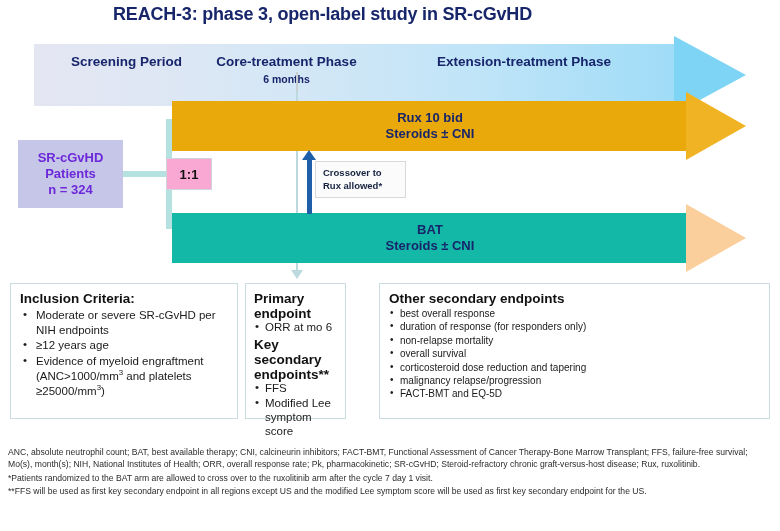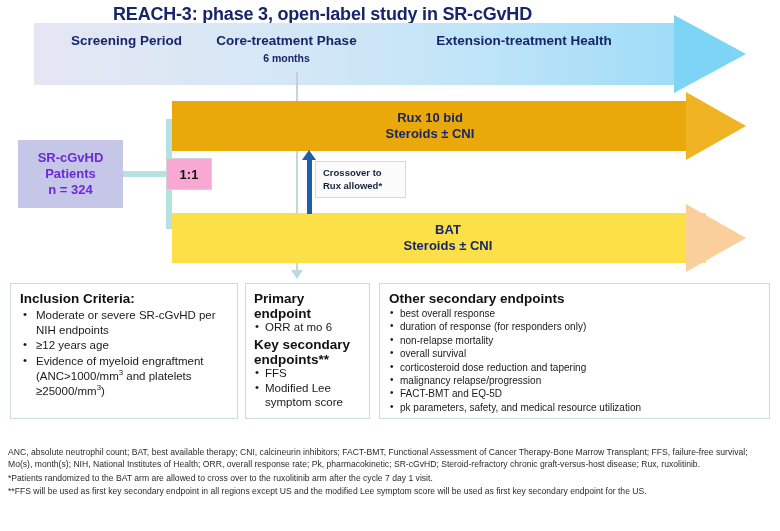--- a/index.html
+++ b/index.html
@@ -26,21 +26,21 @@
     font-size: 18px;
     font-weight: bold;
     color: #17256b;
     letter-spacing: -0.2px;
   }
 
   
   .timeline-arrow {
     position: absolute;
     left: 34px;
-    top: 23px;
+    top: 44px;
     width: 712px;
     height: 62px;
     text-decoration: underline;
   }
   .timeline-body {
     position: absolute;
     left: 0;
     top: 0;
     width: 642px;
     height: 62px;
@@ -145,21 +145,21 @@
     width: 0; height: 0;
     border-top: 34px solid transparent;
     border-bottom: 34px solid transparent;
   }
 
   #arrow-rux      { left: 172px; top: 101px; width: 574px; }
   #arrow-rux .tx-body { width: 516px; background: #eaa90b; }
   #arrow-rux .tx-head { left: 514px; border-left: 60px solid #f0b323; }
 
   #arrow-bat      { left: 172px; top: 213px; width: 574px; }
-  #arrow-bat .tx-body { width: 516px; background: #fde047; padding-left: 18px; }
+  #arrow-bat .tx-body { width: 516px; background: #14b8a6; }
   #arrow-bat .tx-head { left: 514px; border-left: 60px solid #fbcf9c; }
 
   
   .crossover-arrow-shaft {
     position: absolute;
     left: 307px;
     top: 158px;
     width: 5px;
     height: 56px;
     background: #1f5fa9;
@@ -255,21 +255,21 @@
     padding: 7px 8px 0 9px;
   }
   #panel-inclusion .panel-title { font-size: 13.5px; margin-bottom: 2px; }
   #panel-inclusion ul { font-size: 11.5px; line-height: 1.28; }
   #panel-inclusion li { padding-left: 16px; margin-bottom: 1px; }
   #panel-inclusion li::before { left: 3px; }
 
   #panel-primary {
     left: 245px;
     top: 283px;
-    width: 125px;
+    width: 101px;
     height: 136px;
     padding: 7px 6px 0 8px;
   }
   #panel-primary .panel-title { font-size: 13.5px; line-height: 1.12; }
   #panel-primary ul { font-size: 11.5px; line-height: 1.2; }
   #panel-primary li { margin-bottom: 1px; }
   #panel-primary .grp2 { margin-top: 2px; }
 
   #panel-secondary {
     left: 379px;
@@ -307,21 +307,21 @@
   <div class="tl-label" id="tl-screening">
     <div class="tl-phase-name">Screening Period</div>
   </div>
 
   <div class="tl-label" id="tl-core">
     <div class="tl-phase-name">Core-treatment Phase</div>
     <div class="tl-phase-sub">6 months</div>
   </div>
 
   <div class="tl-label" id="tl-extension">
-    <div class="tl-phase-name">Extension-treatment Health</div>
+    <div class="tl-phase-name">Extension-treatment Phase</div>
   </div>
 </div>
 
 <div class="tl-up-tick"></div>
 <div class="divider-line"></div>
 <div class="divider-head"></div>
 
 <div class="patients-box">
   <div>SR-cGvHD</div>
   <div>Patients</div>
@@ -384,21 +384,20 @@
 <div class="panel" id="panel-secondary">
   <div class="panel-title">Other secondary endpoints</div>
   <ul>
     <li>best overall response</li>
     <li>duration of response (for responders only)</li>
     <li>non-relapse mortality</li>
     <li>overall survival</li>
     <li>corticosteroid dose reduction and tapering</li>
     <li>malignancy relapse/progression</li>
     <li>FACT-BMT and EQ-5D</li>
-    <li>pk parameters, safety, and medical resource utilization</li>
   </ul>
 </div>
 
 <div class="footnotes">
   <p>ANC, absolute neutrophil count; BAT, best available therapy; CNI, calcineurin inhibitors; FACT-BMT, Functional Assessment of Cancer Therapy-Bone Marrow Transplant; FFS, failure-free survival; Mo(s), month(s); NIH, National Institutes of Health; ORR, overall response rate; Pk, pharmacokinetic; SR-cGvHD; Steroid-refractory chronic graft-versus-host disease; Rux, ruxolitinib.</p>
   <p>*Patients randomized to the BAT arm are allowed to cross over to the ruxolitinib arm after the cycle 7 day 1 visit.</p>
   <p>**FFS will be used as first key secondary endpoint in all regions except US and the modified Lee symptom score will be used as first key secondary endpoint for the US.</p>
 </div>
 
 </body></html>

